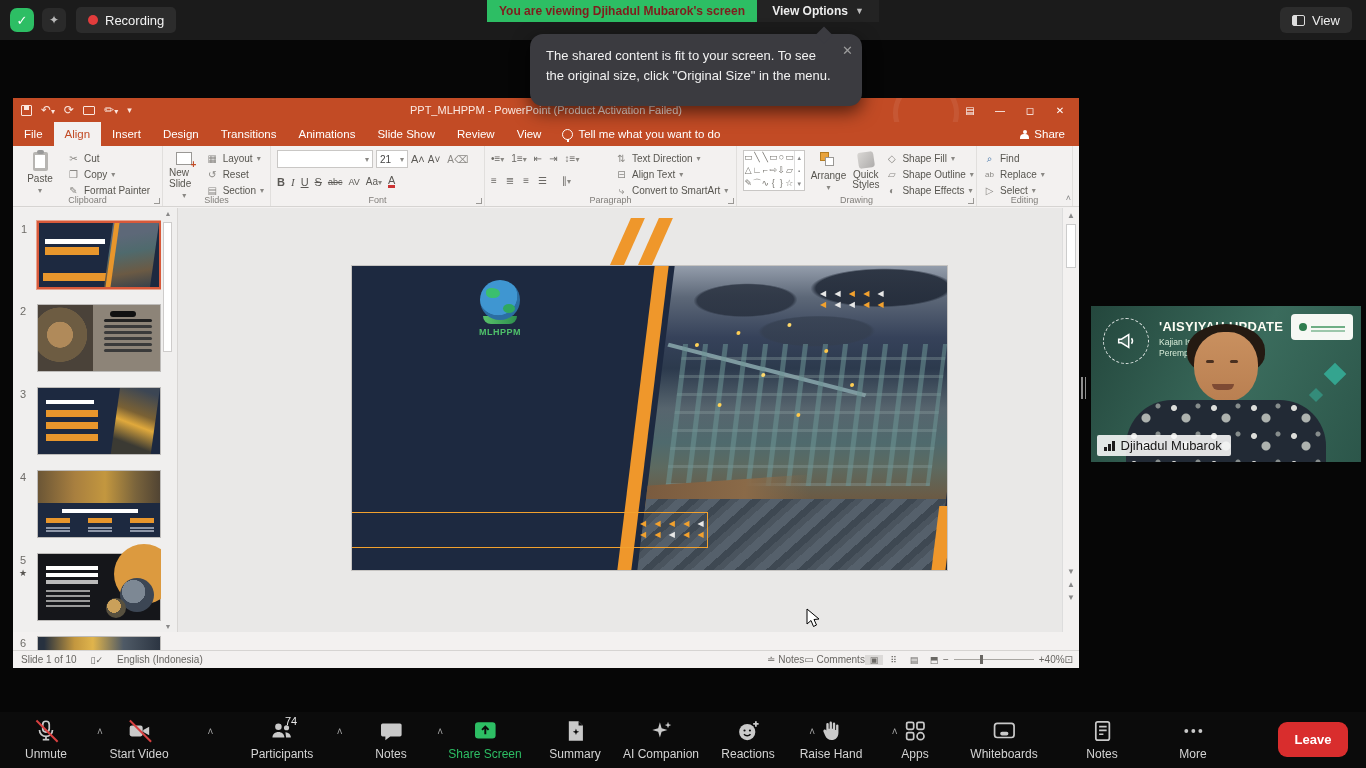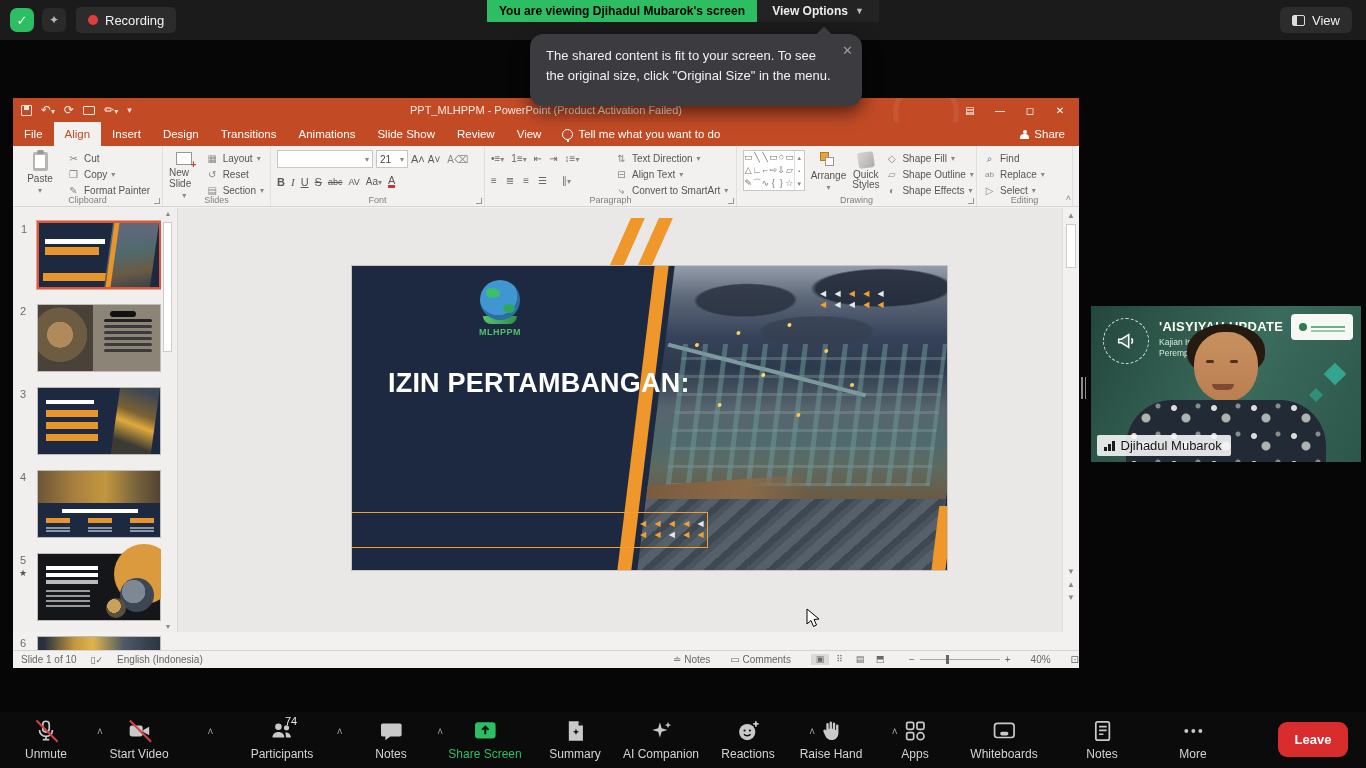--- a/index.html
+++ b/index.html
@@ -6,21 +6,21 @@
 html,body{background:#000}
 body{font-family:"Liberation Sans","DejaVu Sans",sans-serif}
 .stage{position:relative;width:1366px;height:768px;background:#060606;overflow:hidden}
 
 
 .topbar{position:absolute;left:0;top:0;width:1366px;height:40px;background:#1b1b1b}
 .shield{position:absolute;left:10px;top:8px;width:24px;height:24px;background:#2dbe64;border-radius:7px;display:flex;align-items:center;justify-content:center;color:#fff;font-size:13px;font-weight:bold}
 .sparkle{position:absolute;left:42px;top:8px;width:24px;height:24px;background:#2a2a2a;border-radius:6px;color:#b9b9b9;display:flex;align-items:center;justify-content:center;font-size:12px}
 .recpill{position:absolute;left:76px;top:7px;height:26px;background:#2c2c2c;border-radius:5px;display:flex;align-items:center;gap:7px;padding:0 12px;color:#f2f2f2;font-size:13px}
 .recdot{width:10px;height:10px;border-radius:50%;background:#e23c3c}
-.banner{position:absolute;left:487px;top:0;width:270px;height:22px;background:#2dbe64;color:#000000;font-size:12px;font-weight:bold;display:flex;align-items:center;justify-content:center}
+.banner{position:absolute;left:487px;top:0;width:270px;height:22px;background:#2dbe64;color:#7f1d1d;font-size:12px;font-weight:bold;display:flex;align-items:center;justify-content:center}
 .viewopts{position:absolute;left:757px;top:0;width:122px;height:22px;background:#232323;color:#ededed;font-size:12px;font-weight:bold;display:flex;align-items:center;justify-content:center;gap:7px}
 .viewopts .chev{font-size:9px;color:#bbb}
 .viewbtn{position:absolute;right:14px;top:7px;height:26px;background:#2c2c2c;border-radius:6px;display:flex;align-items:center;gap:7px;padding:0 12px;color:#eee;font-size:13px}
 .viewicon{width:13px;height:11px;border:1.5px solid #ddd;border-radius:2px;position:relative}
 .viewicon::before{content:"";position:absolute;left:0;top:0;bottom:0;width:4px;background:#ddd}
 
 
 .notif{position:absolute;left:530px;top:34px;width:332px;height:72px;background:#3b3b40;border-radius:13px;box-shadow:0 6px 18px rgba(0,0,0,.6);color:#f1f1f1;font-size:13px;line-height:1.5;padding:12px 30px 12px 16px;z-index:50}
 .notif::before{content:"";position:absolute;top:-5px;right:32px;width:12px;height:12px;background:#3b3b40;transform:rotate(45deg)}
 .notifx{position:absolute;right:9px;top:7px;color:#9d9d9d;font-size:13px;cursor:default}
@@ -144,21 +144,21 @@
 
 .escroll{position:absolute;right:0;top:0;width:17px;bottom:0;background:#f3f1f0;border-left:1px solid #ddd;color:#888}
 .escroll .eup{position:absolute;top:3px;width:100%;text-align:center;font-size:8px}
 .escroll .ethumb{position:absolute;top:16px;left:3px;width:10px;height:44px;background:#fff;border:1px solid #ccc}
 .escroll .ebtns{position:absolute;bottom:28px;width:100%;text-align:center;font-size:8px;line-height:13px}
 
 
 .notesbar{position:absolute;left:165px;right:0;top:534px;height:18px;background:#f3f1f0;border-top:1px solid #d6d4d2;color:#8d8b87;font-size:11px;display:flex;align-items:center;padding-left:10px}
 .statusbar{position:absolute;left:0;bottom:0;width:100%;height:18px;background:#f3f1f0;border-top:1px solid #d6d4d2;color:#686662;font-size:10px;display:flex;align-items:center}
 .statusbar .sleft{display:flex;align-items:center;gap:14px;padding-left:8px}
-.statusbar .sright{margin-left:auto;display:flex;gap:20px;}
+.statusbar .sright{margin-left:auto;display:flex;align-items:center;gap:0;padding-right:6px}
 .sview{display:flex;gap:2px}
 .sview span{width:18px;text-align:center;font-size:9px;color:#6a6864}
 .sview .on{background:#dcdad8}
 .zslider{display:flex;align-items:center;gap:5px}
 .zline{width:80px;height:1px;background:#a8a6a2;position:relative}
 .zknob{position:absolute;left:26px;top:-4px;width:3px;height:9px;background:#686662}
 
 
 .vtile{position:absolute;left:1091px;top:306px;width:270px;height:156px;background:linear-gradient(115deg,#24473d,#3a6b5c 55%,#2c564a);overflow:hidden}
 .mega{position:absolute;left:12px;top:12px;width:46px;height:46px;border:1.6px dashed rgba(255,255,255,.85);border-radius:50%;display:flex;align-items:center;justify-content:center}
@@ -535,21 +535,20 @@
           </div>
           <div class="pstripe"></div>
           <div class="pstripe2"></div>
 
           <div class="logo">
             <div class="globe"></div>
             <div class="hands"></div>
             <div class="logotext">MLHPPM</div>
           </div>
 
-          <div class="stitle1">IZIN PERTAMBANGAN:</div>
 
           <div class="pbanner-outline"></div>
           <div class="arrows" style="left:288px;top:252px">
             <div><span class="o">◀ ◀ ◀ ◀</span> <span class="w">◀</span></div>
             <div><span class="o">◀ ◀</span> <span class="w">◀</span> <span class="o">◀ ◀</span></div>
           </div>
           <div class="arrows" style="left:468px;top:22px">
             <div><span class="w">◀ ◀</span> <span class="o">◀ ◀</span> <span class="w">◀</span></div>
             <div><span class="o">◀</span> <span class="w">◀ ◀</span> <span class="o">◀ ◀</span></div>
           </div>

